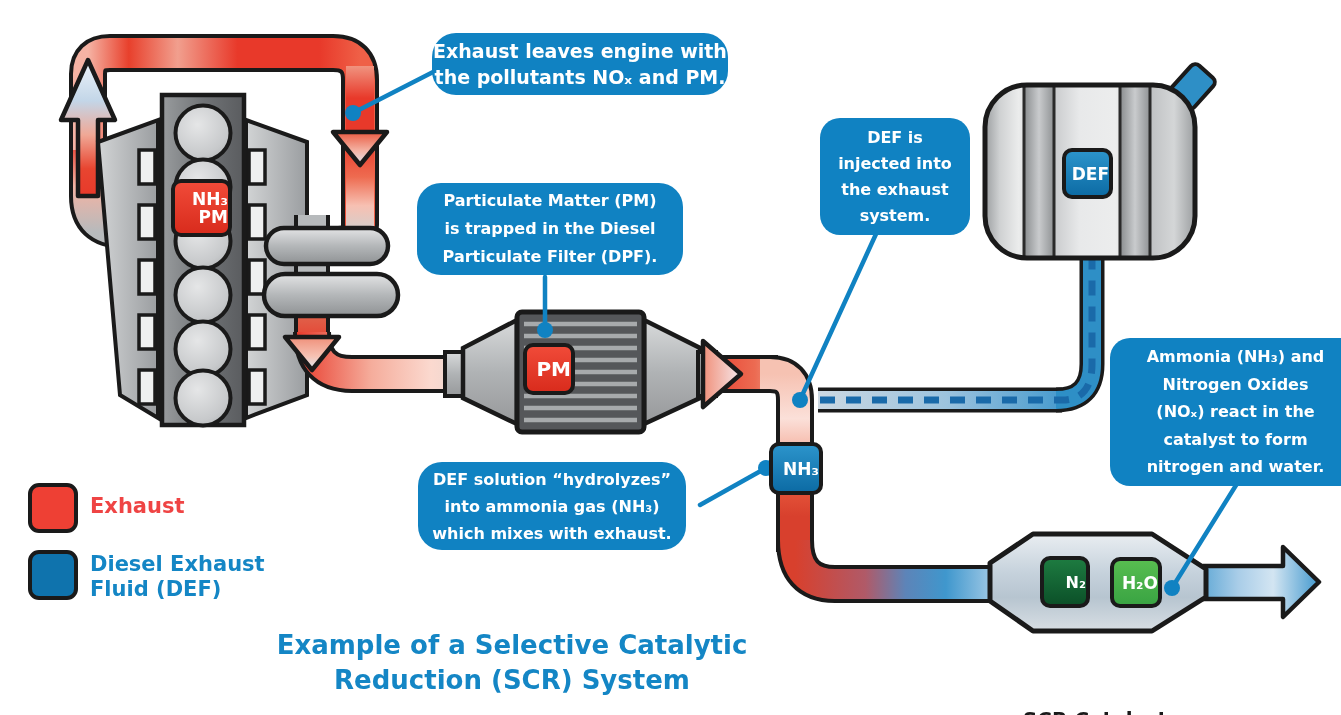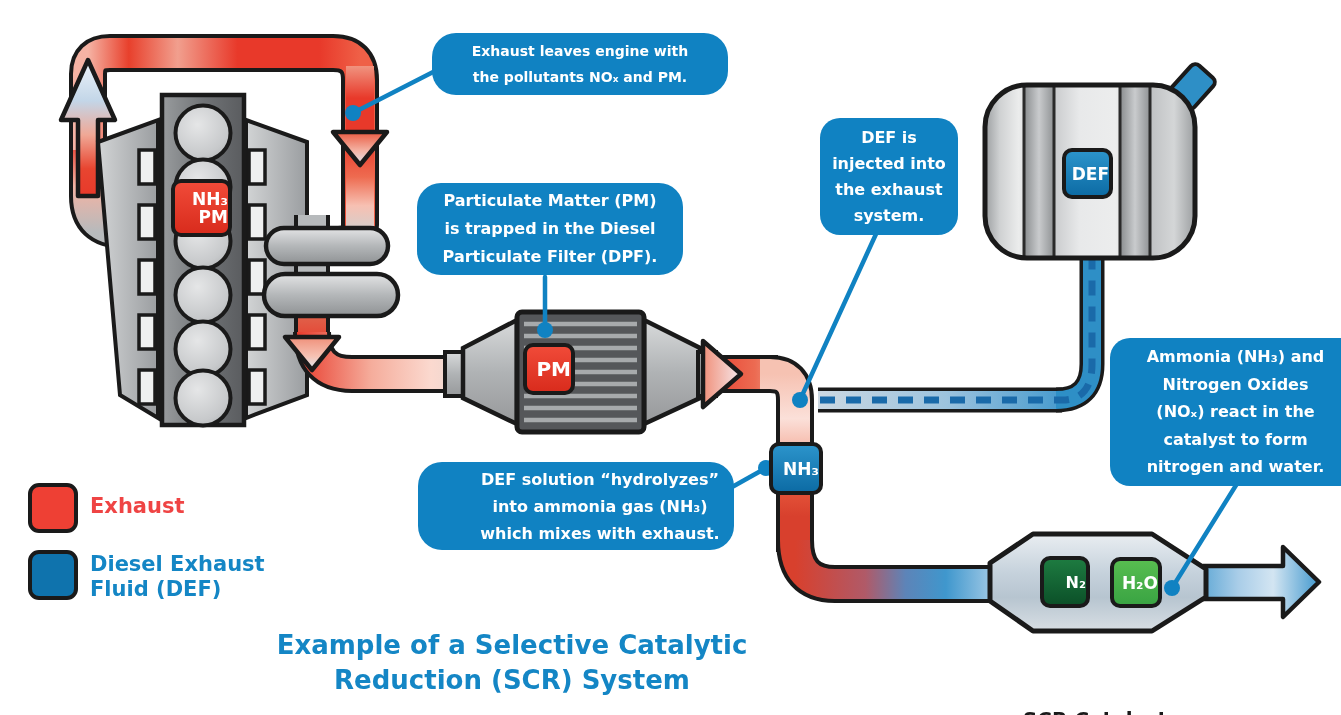--- a/index.html
+++ b/index.html
@@ -2,25 +2,25 @@
 <html><head>
 <meta charset="utf-8">
 <style>
   html,body{margin:0;padding:0;background:#ffffff;}
   #stage{position:relative;width:1341px;height:715px;background:#ffffff;overflow:hidden;
          font-family:"DejaVu Sans","Liberation Sans",sans-serif;}
   svg{position:absolute;left:0;top:0;}
   .callout{position:absolute;background:#1082c2;color:#ffffff;font-weight:bold;text-align:center;
            display:flex;flex-direction:column;justify-content:center;align-items:center;z-index:5;}
   .callout span{display:block;white-space:nowrap;}
-  .c1{left:432px;top:33px;width:296px;height:62px;border-radius:24px;font-size:14px;line-height:26px;}
+  .c1{left:432px;top:33px;width:296px;height:62px;border-radius:24px;font-size:19px;line-height:26px;}
   .c2{left:417px;top:183px;width:266px;height:92px;border-radius:24px;font-size:16px;line-height:28px;}
-  .c3{left:820px;top:118px;width:138px;height:117px;border-radius:20px;font-size:16px;line-height:26px;}
+  .c3{left:820px;top:118px;width:150px;height:117px;border-radius:20px;font-size:16px;line-height:26px;}
   .c4{left:1110px;top:338px;width:251px;height:148px;border-radius:20px;font-size:16px;line-height:27.5px;}
-  .c5{left:418px;top:462px;width:268px;height:88px;border-radius:24px;font-size:16px;line-height:27px;padding-left:48px;}
+  .c5{left:418px;top:462px;width:268px;height:88px;border-radius:24px;font-size:16px;line-height:27px;}
   .cbox{position:absolute;color:#ffffff;font-weight:bold;display:flex;flex-direction:column;justify-content:center;
         align-items:flex-end;border:4px solid #1a1a1a;border-radius:10px;text-align:center;z-index:6;box-sizing:border-box;}
   .red-box{background:linear-gradient(#f04a38,#d92c1d);}
   .blue-box{background:linear-gradient(#2b93ca,#0d6ca5);}
   .engine-box{left:171px;top:179px;width:61px;height:58px;font-size:17px;line-height:18px;}
   .pm-box{left:523px;top:343px;width:52px;height:52px;font-size:20px;}
   .nh3-box{left:769px;top:442px;width:54px;height:53px;font-size:17px;}
   .def-box{left:1062px;top:148px;width:51px;height:51px;font-size:17px;}
   .n2-box{left:1040px;top:556px;width:50px;height:52px;font-size:16px;background:linear-gradient(#1d7a40,#0c5129);}
   .h2o-box{left:1102px;top:557px;width:52px;height:51px;font-size:17px;background:linear-gradient(#57bd50,#3aa443);margin-left:8px;}

